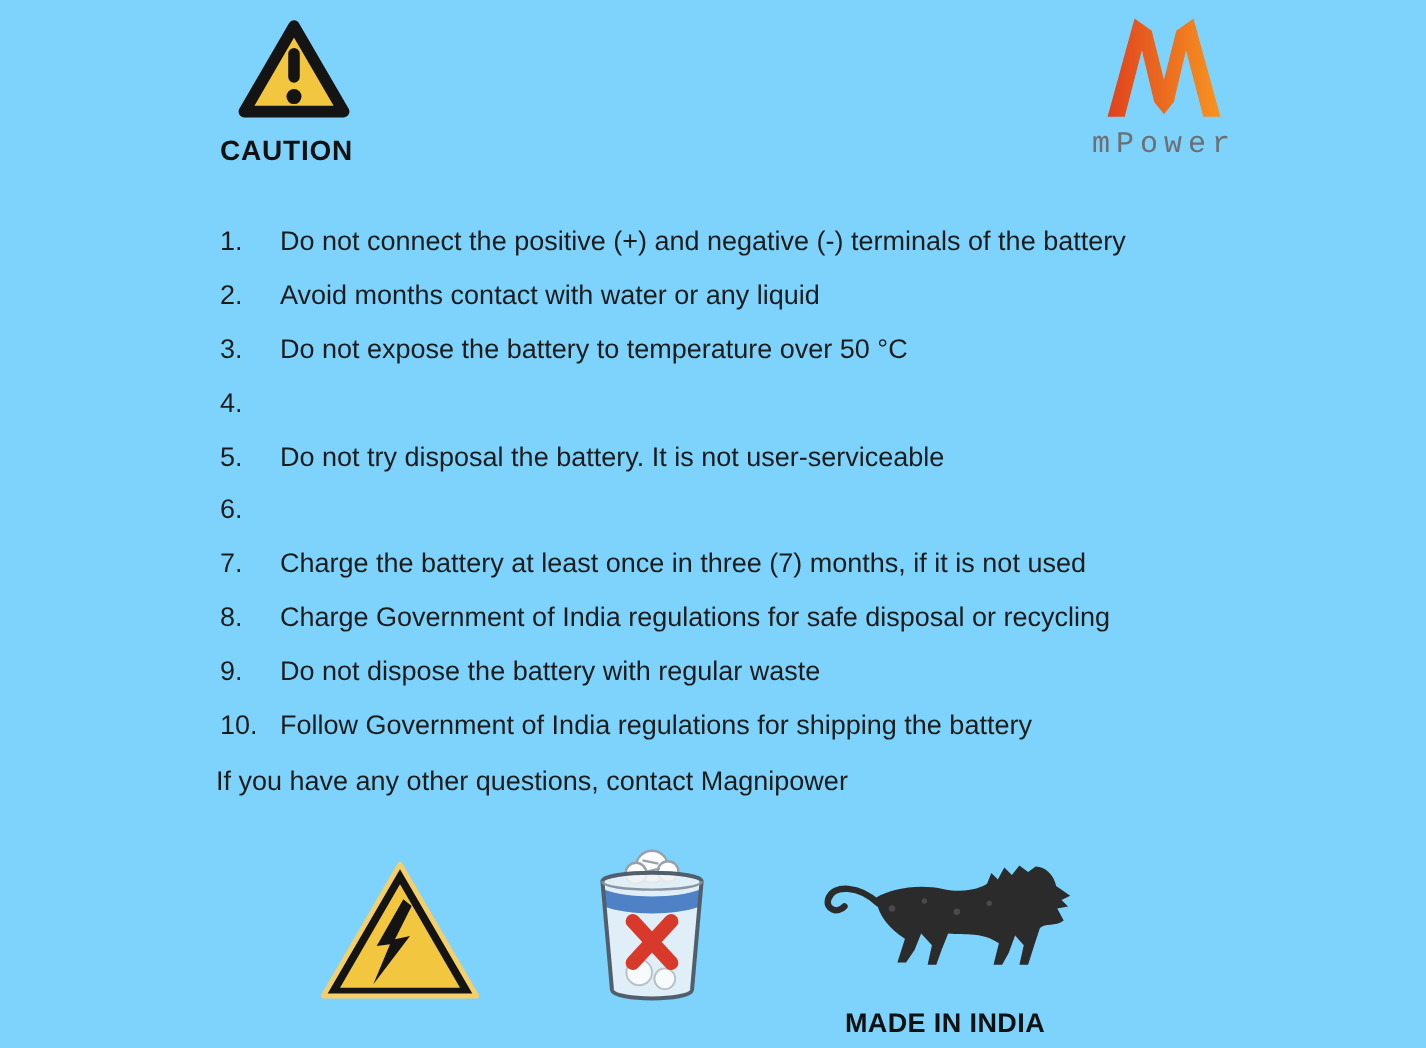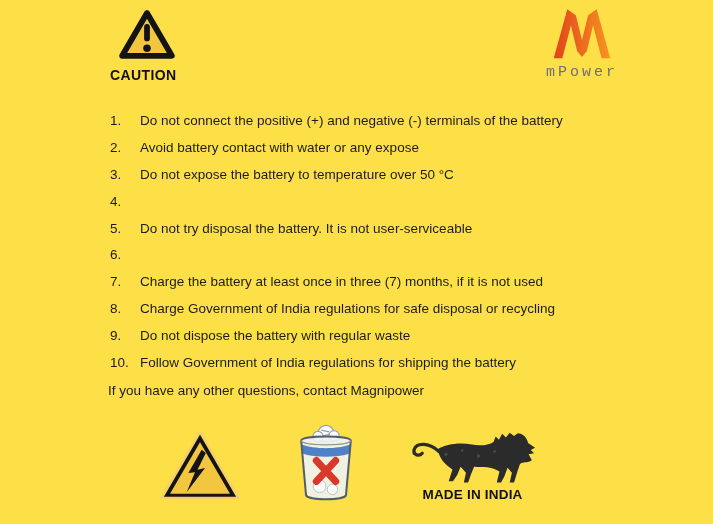--- a/index.html
+++ b/index.html
@@ -1,18 +1,18 @@
 <!DOCTYPE html>
 <html><head>
 <meta charset="utf-8">
 <style>
   html,body{margin:0;padding:0;background:#ffffff;}
   body{width:713px;height:524px;position:relative;overflow:hidden;
        font-family:"Liberation Sans",sans-serif;color:#1c1c1c;}
-  .page{position:absolute;inset:0;background:#fde047;}
+  .page{position:absolute;inset:0;background:#7dd3fc;}
 
   
   .caution-block{position:absolute;left:110px;top:9px;width:80px;}
   .caution-block svg{display:block;margin-left:8px;}
   .caution-label{margin-top:6px;font-size:14px;font-weight:700;
                  letter-spacing:.4px;color:#111;}
   .brand{position:absolute;left:543px;top:8px;width:78px;text-align:center;}
   .brand svg{display:block;margin:0 auto;}
   .brand-wordmark{margin-top:2px;font-size:15px;font-weight:400;
                   letter-spacing:3px;color:#6e6f72;font-family:Liberation Mono, monospace;}
@@ -23,21 +23,21 @@
   .inst-num{flex:0 0 30px;}
   .inst-text{flex:1;white-space:nowrap;}
   .contact-line{position:absolute;left:108px;top:381px;font-size:13.5px;height:18px;
                 display:flex;align-items:center;}
 
   
   .hv-icon-wrap{position:absolute;left:158px;top:428px;}
   .bin-icon-wrap{position:absolute;left:294px;top:423px;}
   .made-block{position:absolute;left:405px;top:430px;width:135px;text-align:center;}
   .made-block svg{display:block;margin:0 auto;}
-  .made-label{margin-top:3px;font-size:13.5px;font-weight:700;
+  .made-label{margin-top:20px;font-size:13.5px;font-weight:700;
               letter-spacing:.2px;color:#111;}
 </style>
 </head>
 <body>
 
 <div class="page">
 
   <div class="caution-block">
     <svg viewBox="0 0 100 90" width="58" height="52">
       <path d="M50,7 L93,81 L7,81 Z" fill="#f2c63e" stroke="#141414" stroke-width="10" stroke-linejoin="round"></path>
@@ -60,21 +60,21 @@
     <div class="brand-wordmark">mPower</div>
   </div>
 
   <div class="instructions">
       <div class="inst-row">
         <span class="inst-num">1.</span>
         <span class="inst-text">Do not connect the positive (+) and negative (-) terminals of the battery</span>
       </div>
       <div class="inst-row">
         <span class="inst-num">2.</span>
-        <span class="inst-text">Avoid battery contact with water or any expose</span>
+        <span class="inst-text">Avoid months contact with water or any liquid</span>
       </div>
       <div class="inst-row">
         <span class="inst-num">3.</span>
         <span class="inst-text">Do not expose the battery to temperature over 50 °C</span>
       </div>
       <div class="inst-row">
         <span class="inst-num">4.</span>
       </div>
       <div class="inst-row">
         <span class="inst-num">5.</span>

